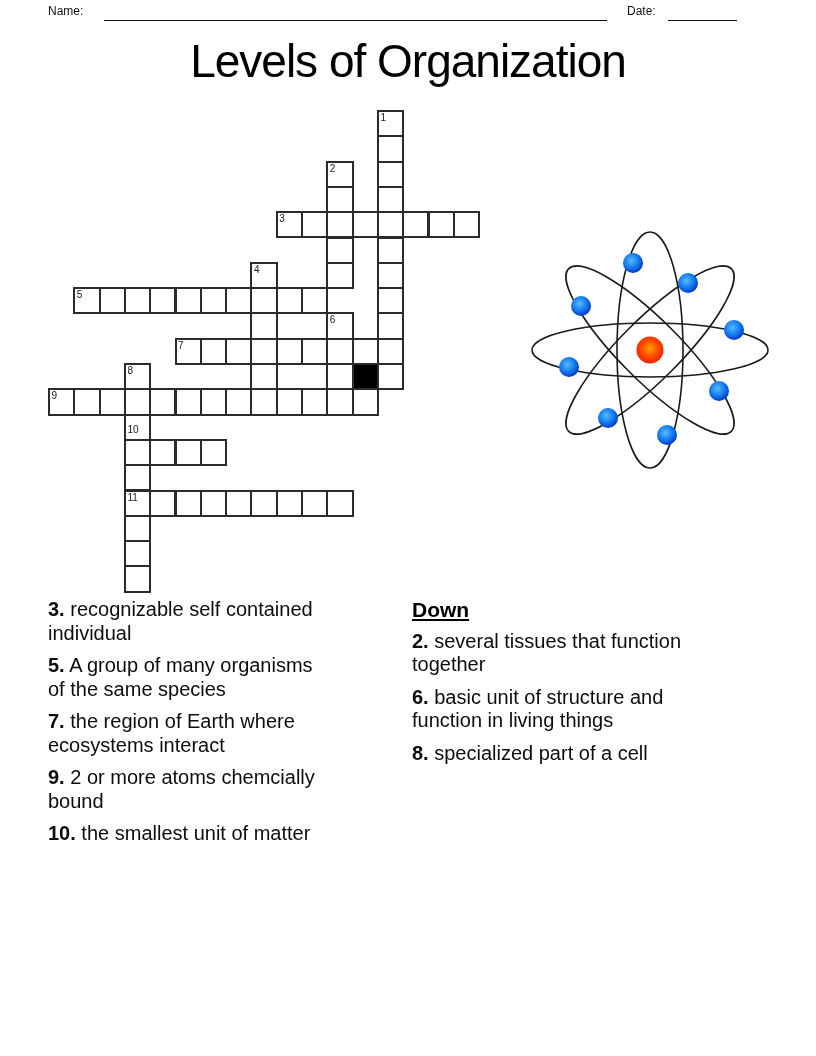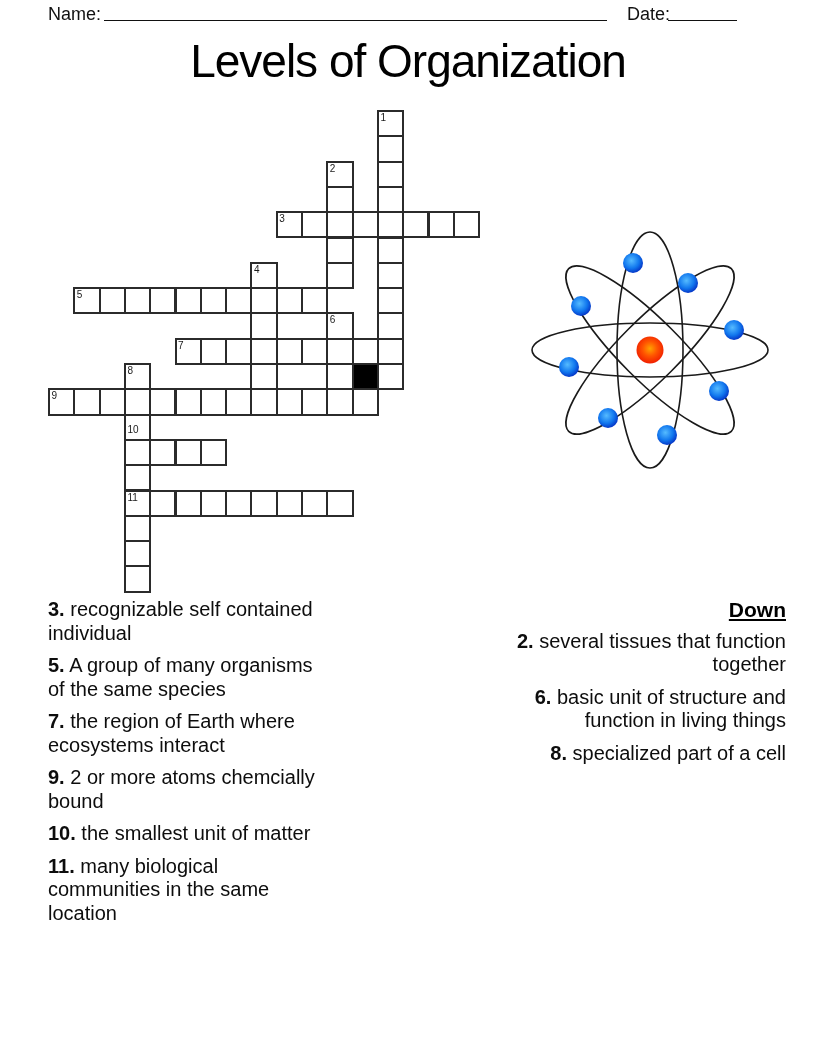--- a/index.html
+++ b/index.html
@@ -1,21 +1,21 @@
 <!DOCTYPE html>
 <html><head>
 <meta charset="utf-8">
 <style>
   html,body{margin:0;padding:0;background:#fff;}
   #page{
     position:relative;width:816px;height:1056px;background:#ffffff;overflow:hidden;
     font-family:"Liberation Sans",sans-serif;color:#000;
   }
   
-  .hdr-label{position:absolute;top:4px;font-size:18px;color:#111;}
+  .hdr-label{position:absolute;top:4px;font-size:12px;color:#111;}
   .blank-line{position:absolute;top:2px;height:18px;border-bottom:1.6px solid #111;}
   
   #title{
     position:absolute;top:34px;left:0;width:100%;text-align:center;
     font-size:46px;letter-spacing:-1px;color:#000;font-weight:400;
   }
   
   #grid{position:absolute;left:48px;top:110px;width:470px;height:490px;}
   .cell{
     position:absolute;box-sizing:border-box;border:2px solid #2b2b2b;background:#fff;z-index:0;
@@ -23,21 +23,21 @@
   .cell.black{background:#000;z-index:1;}
   .cellnum{
     position:absolute;z-index:2;font-size:10px;line-height:10px;color:#1a1a1a;
     font-family:"Liberation Sans",sans-serif;
   }
   
   #atom{position:absolute;left:528px;top:223px;}
   
   .clue-col{position:absolute;top:598px;font-size:20px;line-height:23.5px;color:#0d0d0d;}
   #across-col{left:48px;width:360px;}
-  #down-col{left:412px;width:374px;text-align:right;}
+  #down-col{left:412px;width:374px;}
   .clue-heading{
     font-size:21px;font-weight:700;text-decoration:underline;
     margin:0 0 8px 0;color:#000;
   }
   .clue{margin:0 0 9px 0;}
   .clue .num{font-weight:700;}
 </style>
 </head>
 <body>
 
@@ -185,21 +185,20 @@
       </g>
   </svg>
 
   <div id="across-col" class="clue-col">
     <div id="across-items">
         <p class="clue"><span class="num">3.</span> recognizable self contained<br>individual</p>
         <p class="clue"><span class="num">5.</span> A group of many organisms<br>of the same species</p>
         <p class="clue"><span class="num">7.</span> the region of Earth where<br>ecosystems interact</p>
         <p class="clue"><span class="num">9.</span> 2 or more atoms chemcially<br>bound</p>
         <p class="clue"><span class="num">10.</span> the smallest unit of matter</p>
-        <p class="clue"><span class="num">11.</span> many biological<br>communities in the same<br>location</p>
       </div>
   </div>
   <div id="down-col" class="clue-col">
     <p class="clue-heading">Down</p>
     <div id="down-items">
         <p class="clue"><span class="num">2.</span> several tissues that function<br>together</p>
         <p class="clue"><span class="num">6.</span> basic unit of structure and<br>function in living things</p>
         <p class="clue"><span class="num">8.</span> specialized part of a cell</p>
       </div>
   </div>

